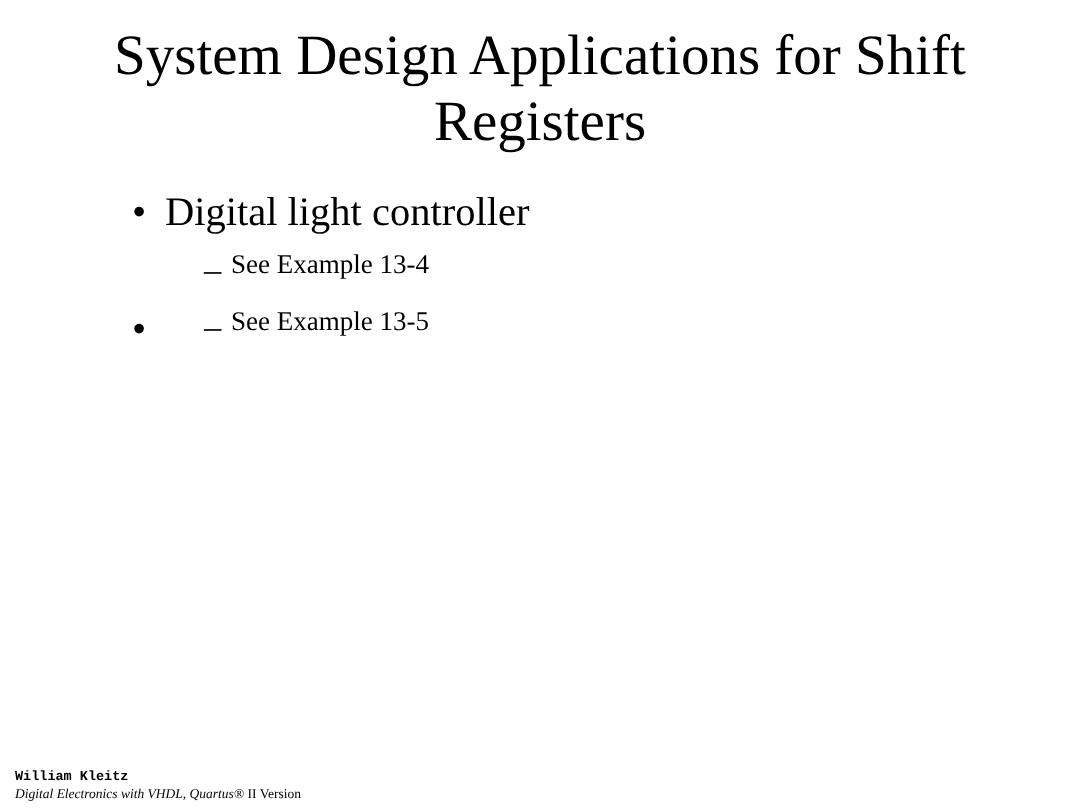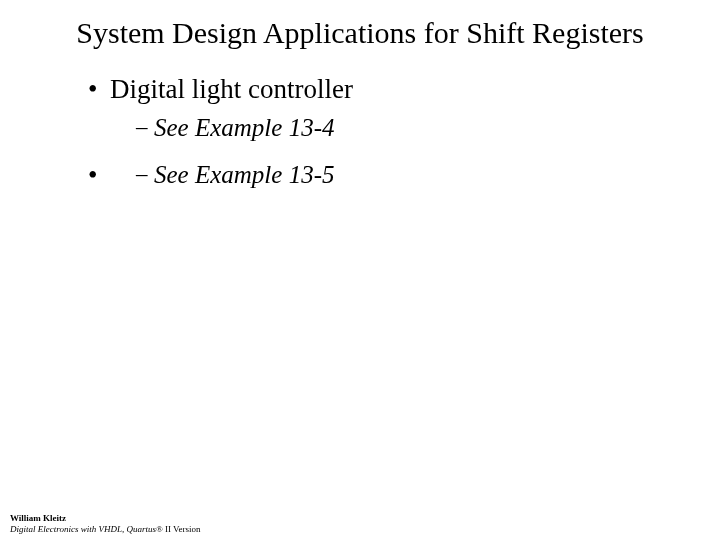--- a/index.html
+++ b/index.html
@@ -1,28 +1,28 @@
 <!DOCTYPE html>
 <html><head>
 <meta charset="utf-8">
 <style>
   * { margin: 0; padding: 0; box-sizing: border-box; }
   html, body { width: 720px; height: 540px; background: #ffffff; font-family: "Times New Roman", Times, serif; color: #000; }
   .slide { position: relative; width: 720px; height: 540px; padding: 12px 60px 0 60px; }
-  .title { text-align: center; font-size: 30px; font-weight: 400; line-height: 1.15; margin-top: 4px; margin-bottom: 22px; }
+  .title { text-align: center; font-size: 38px; font-weight: 400; line-height: 1.15; margin-top: 4px; margin-bottom: 22px; }
   .body { padding-left: 28px; }
   ul.lvl1 { list-style: none; }
   ul.lvl1 > li { position: relative; font-size: 27px; line-height: 1.25; margin-bottom: 4px; padding-left: 22px; }
   ul.lvl1 > li::before { content: "•"; position: absolute; left: 0; top: 0; font-size: 27px; }
   ul.lvl2 { list-style: none; margin-top: 6px; margin-bottom: 14px; padding-left: 26px; }
-  ul.lvl2 > li { position: relative; font-size: 25px; line-height: 1.3; padding-left: 18px; font-style: italic; }
+  ul.lvl2 > li { position: relative; font-size: 18px; line-height: 1.3; padding-left: 18px; }
   ul.lvl2 > li::before { content: "–"; position: absolute; left: 0; top: 0; font-size: 23px; }
   .footer { position: absolute; left: 10px; right: 10px; bottom: 6px; display: flex; justify-content: space-between; align-items: flex-end; font-size: 9px; line-height: 1.15; }
   .footer-left { text-align: left; max-width: 300px; }
-  .footer-left .author { font-weight: bold; }
+  .footer-left .author { font-weight: bold; font-family: Liberation Mono, monospace; }
   .footer-left .book-ital { font-style: italic; }
   .footer-left .book-roman { font-style: normal; }
   .footer-right { text-align: right; max-width: 300px; }
 </style>
 </head>
 <body>
 
 <div class="slide">
 
   <h1 class="title">System Design Applications for Shift Registers</h1>

